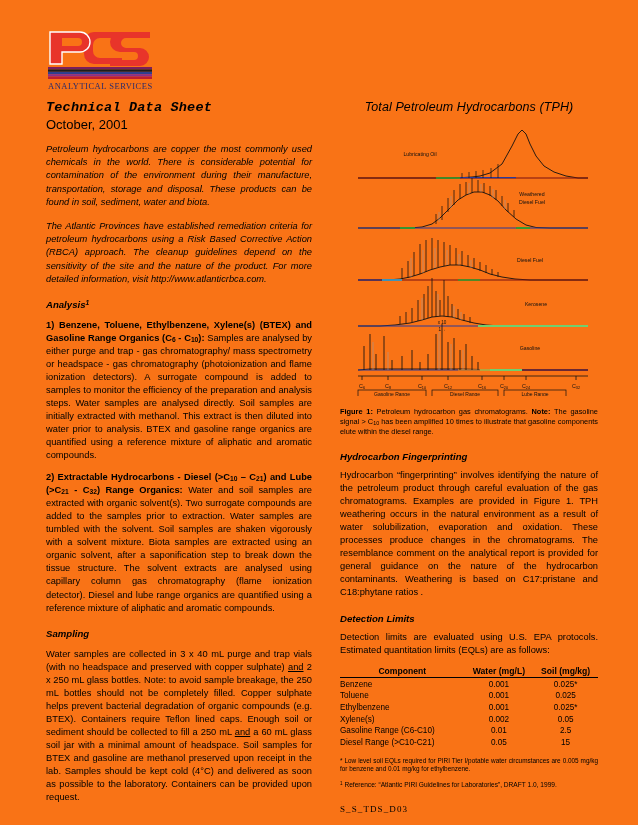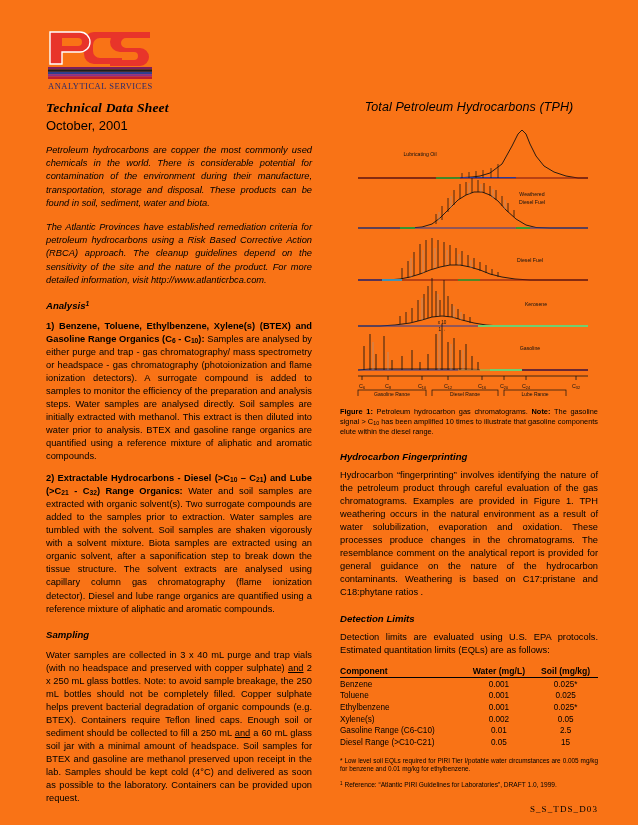--- a/index.html
+++ b/index.html
@@ -17,21 +17,21 @@
   .logo-text{
     font-family:"Liberation Serif",serif;font-size:8.5px;letter-spacing:.5px;
     color:#2b2b6b;margin-top:2px;white-space:nowrap;
   }
 
   
   .col-left{position:absolute;left:46px;top:100px;width:266px;}
   .col-right{position:absolute;left:340px;top:100px;width:258px;}
 
   h1.doc-title{
-    font-family:Liberation Serif, serif;font-size:13.5px;font-style:italic;
+    font-family:Liberation Mono, monospace;font-size:13.5px;font-style:italic;
     font-weight:bold;margin:0;color:#000;letter-spacing:.2px;
   }
   .doc-date{font-size:13px;margin-top:2px;color:#000;}
 
   .body-i{
     font-size:9.3px;font-style:italic;color:#000;text-align:justify;
     line-height:1.42;margin-top:11px;
   }
   .body-t{
     font-size:9.3px;color:#000;text-align:justify;line-height:1.4;margin-top:9px;
@@ -57,36 +57,36 @@
   .fig-caption{
     font-size:7.4px;color:#000;text-align:justify;line-height:1.33;margin-top:7px;
   }
   .fig-caption b{font-weight:bold;}
 
   
   table.eql{
     width:100%;border-collapse:collapse;margin-top:8px;font-size:8.2px;color:#000;
   }
   table.eql th{
-    font-weight:bold;text-align:left;padding:0 0 1px 0;border-bottom:1px solid #000;
+    font-weight:bold;text-align:center;padding:0 0 1px 0;border-bottom:1px solid #000;
     font-size:8.6px;
   }
   table.eql th.num,table.eql td.num{text-align:center;}
   table.eql th.c2{text-align:center;}
   table.eql th.c3{text-align:center;}
   table.eql td{padding:1.3px 0;}
   table.eql td.comp{white-space:nowrap;}
 
   .footnote{
     font-size:6.4px;color:#000;line-height:1.32;margin-top:9px;text-align:justify;
   }
   .footnote2{font-size:6.6px;color:#000;line-height:1.3;margin-top:7px;}
   .doccode{
     font-family:"Liberation Serif",serif;font-size:9px;letter-spacing:1.1px;
-    color:#000;text-align:right;margin-top:14px;
+    color:#000;margin-top:14px;
   }
 </style>
 </head>
 <body>
 
 <div class="page">
  <div class="sheet">
 
   <div class="logo">
     <svg class="logo-mark" viewBox="0 0 108 36">

